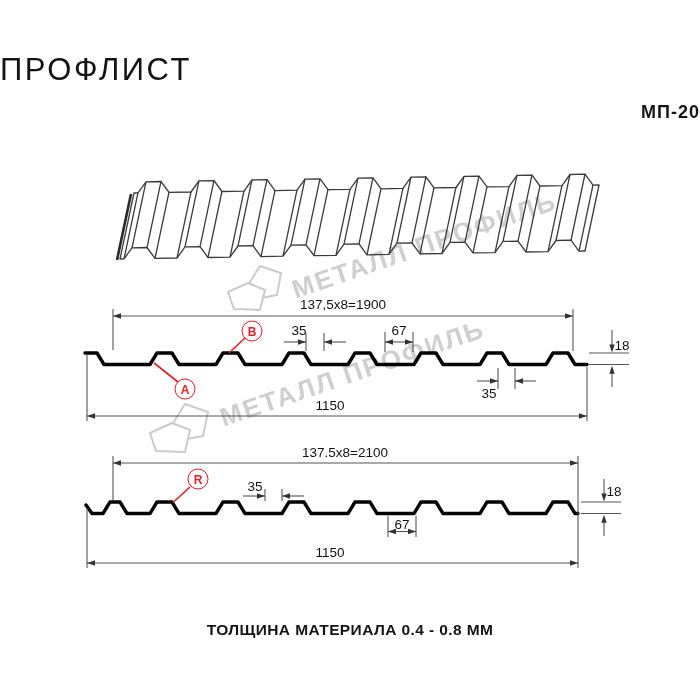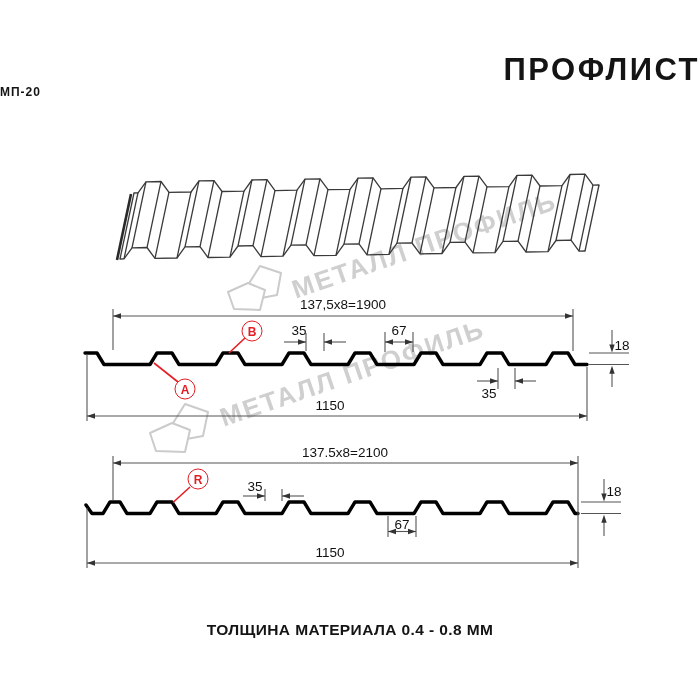--- a/index.html
+++ b/index.html
@@ -1,21 +1,21 @@
 <!DOCTYPE html>
 <html><head>
 <meta charset="utf-8">
 <style>
   html,body{margin:0;padding:0}
   body{width:700px;height:700px;position:relative;background:#ffffff;
        font-family:"Liberation Sans",sans-serif;overflow:hidden}
   .abs{position:absolute}
-  .title{left:0;top:52px;width:700px;text-align:right;font-size:31px;font-weight:700;
+  .title{left:0;top:52px;width:700px;text-align:left;font-size:31px;font-weight:400;
          letter-spacing:2.5px;color:#141414}
-  .subtitle{left:0;top:85px;width:700px;text-align:left;font-size:12px;font-weight:700;
+  .subtitle{left:0;top:102px;width:700px;text-align:right;font-size:18px;font-weight:700;
             letter-spacing:1px;color:#141414}
   .footer{left:0;top:621px;width:700px;text-align:center;font-size:15.5px;font-weight:700;
           letter-spacing:.4px;color:#141414}
   .dim{position:absolute;transform:translate(-50%,-50%);font-size:13.5px;color:#111;
        white-space:nowrap;z-index:5}
   .circ{position:absolute;width:19px;height:19px;border:1.8px solid #e31e24;border-radius:50%;
         color:#e31e24;font-size:12px;font-weight:700;display:flex;align-items:center;
         justify-content:center;transform:translate(-50%,-50%);z-index:6}
   .wm{position:absolute;color:#cfcfcf;font-size:26px;font-weight:700;letter-spacing:2px;
       white-space:nowrap;transform-origin:0 0;transform:rotate(-19deg);z-index:1}

